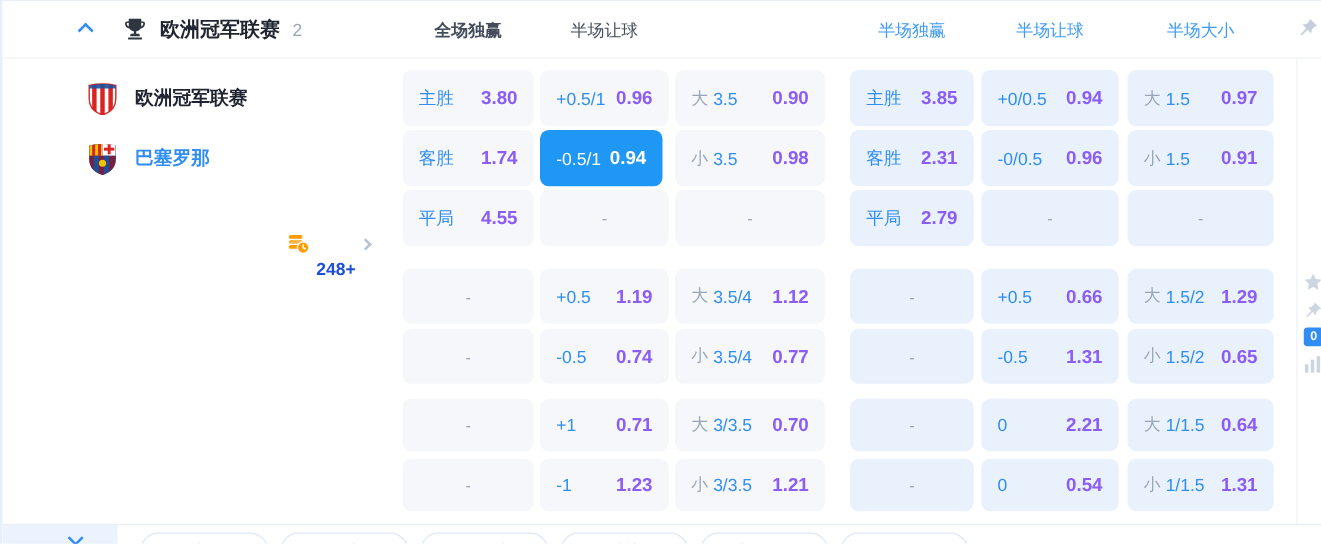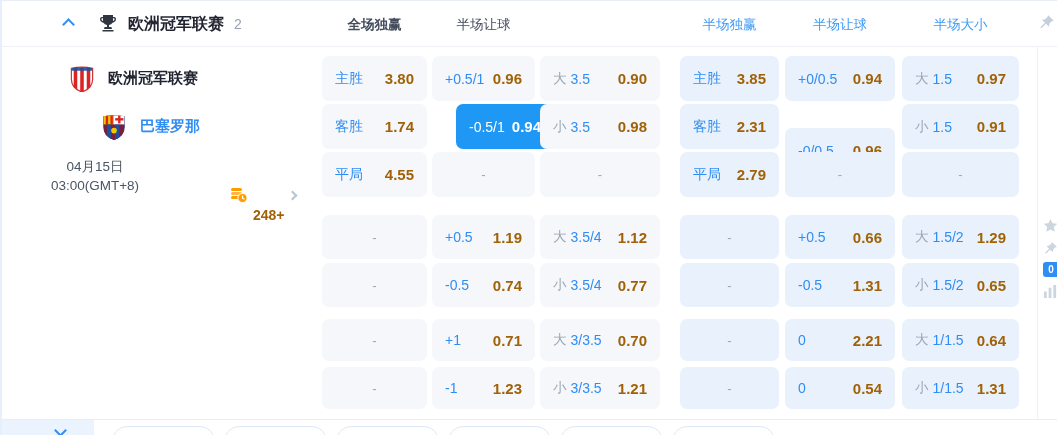--- a/index.html
+++ b/index.html
@@ -22,34 +22,34 @@
   .pin-top { position:absolute; left:1036px; top:13px; }
 
   
   .team-row { position:absolute; left:0; width:320px; display:flex; align-items:center; }
   .team-logo { margin-left:68px; width:24px; height:26px; flex:0 0 24px; }
   .team-name { margin-left:14px; font-size:15px; font-weight:bold; color:#1f2430; }
   .team-name.away { color:#2f8df4; }
   .datebox { position:absolute; left:8px; top:156px; width:170px; text-align:center;
     font-size:13.5px; color:#4b5563; line-height:19px; }
   .markets { position:absolute; left:228px; top:166px; display:flex; align-items:center; cursor:pointer; }
-  .markets .mc { margin-left:5px; font-size:14px; color:#a16207; font-weight:bold;margin-top:40px; }
+  .markets .mc { margin-left:5px; font-size:14px; color:#1d4ed8; font-weight:bold;margin-top:40px; }
   .markets .arrow { margin-left:4px; width:7px; height:7px; border-right:2px solid #b8c4d4;
     border-bottom:2px solid #b8c4d4; transform:rotate(-45deg); }
 
   
   .grid { position:absolute; left:0; top:0; width:1035px; height:435px; }
   .cell { position:absolute; background:#f5f7fa; border-radius:7px; display:flex;
     align-items:center; justify-content:space-between; padding:0 13px; cursor:pointer; }
   .cell.ht { background:#e9f2fc; }
   .cell.empty { justify-content:center; cursor:default; }
   .cell .grp { display:flex; align-items:center; }
   .cell .pfx { font-size:13.5px; color:#9aa5b5; margin-right:4px; }
   .cell .ln  { font-size:14px; color:#2f8df4; }
-  .cell .val { font-size:15px; font-weight:bold; color:#a16207; }
+  .cell .val { font-size:15px; font-weight:bold; color:#8b5cf6; }
   .cell .dash { font-size:13px; color:#9aa5b5; }
   .cell.sel { background:#1e97f5; }
   .cell.sel .ln, .cell.sel .val { color:#fff; }
 
   .v-divider { position:absolute; left:1035px; top:46px; width:1px; height:389px; background:#eef2f8; }
 
   
   .tool { position:absolute; left:1041px; width:15px; height:15px; }
   .badge0 { position:absolute; left:1041px; top:261px; width:16px; height:15px;
     background:#2f8df4; border-radius:3px; color:#fff; font-size:10px; font-weight:bold;
@@ -100,21 +100,21 @@
       <g clip-path="url(#sh1)">
         <rect x="3" y="0" width="3" height="22" fill="#d22"></rect>
         <rect x="8.5" y="0" width="3" height="22" fill="#d22"></rect>
         <rect x="14" y="0" width="3" height="22" fill="#d22"></rect>
         <path d="M1 0 h18 v4 H1 Z" fill="#1d4f9c" opacity=".9"></path>
       </g>
     </svg>
     <span class="team-name">欧洲冠军联赛</span>
   </div>
 
-  <div class="team-row" style="top:103px;height:45px;padding-left:32px;">
+  <div class="team-row" style="top:103px;height:45px;">
     <svg class="team-logo" viewBox="0 0 20 22">
       <defs>
           <clipPath id="sh2">
             <path d="M1 2 Q10 0 19 2 V11 Q19 19 10 22 Q1 19 1 11 Z"></path>
           </clipPath>
         </defs>
       <path d="M1 2 Q10 0 19 2 V11 Q19 19 10 22 Q1 19 1 11 Z" fill="#14306b"></path>
       <g clip-path="url(#sh2)">
         <rect x="1" y="0" width="9" height="9" fill="#f5c400"></rect>
         <rect x="3" y="0" width="2" height="9" fill="#d22"></rect>
@@ -124,24 +124,20 @@
         <rect x="11" y="3.5" width="7" height="2" fill="#d22"></rect>
         <rect x="1" y="9" width="18" height="13" fill="#7a1f3d"></rect>
         <rect x="4" y="9" width="3.5" height="13" fill="#1d4f9c"></rect>
         <rect x="11" y="9" width="3.5" height="13" fill="#1d4f9c"></rect>
         <circle cx="10" cy="14" r="2.4" fill="#f5c400"></circle>
       </g>
     </svg>
     <span class="team-name away">巴塞罗那</span>
   </div>
 
-  <div class="datebox">
-    <div>04月15日</div>
-    <div>03:00(GMT+8)</div>
-  </div>
 
   <div class="markets">
     <svg width="18" height="18" viewBox="0 0 18 18">
       <rect x="1" y="2" width="11" height="3" rx="1.5" fill="#ff9d00"></rect>
       <rect x="1" y="6" width="11" height="3" rx="1.5" fill="#ffb547"></rect>
       <rect x="1" y="10" width="11" height="3" rx="1.5" fill="#ff9d00"></rect>
       <circle cx="12.5" cy="12" r="4.6" fill="#ff9d00" stroke="#fff" stroke-width="1"></circle>
       <path d="M12.5 9.5 v2.7 l2 1" stroke="#fff" stroke-width="1.2" fill="none"></path>
     </svg>
     <span class="mc">248+</span>
@@ -186,40 +182,40 @@
           <span class="ln">1.5</span>
         </span>
         <span class="val">0.97</span>
       </div>
       <div class="cell" style="left: 320px; top: 103px; width: 105px; height: 45px;">
         <span class="grp">
           <span class="ln">客胜</span>
         </span>
         <span class="val">1.74</span>
       </div>
-      <div class="cell sel" style="left: 430px; top: 103px; width: 98px; height: 45px; margin-left: 24px;">
+      <div class="cell sel" style="left: 430px; top: 103px; width: 98px; height: 45px;">
         <span class="grp">
           <span class="ln">-0.5/1</span>
         </span>
         <span class="val">0.94</span>
       </div>
       <div class="cell" style="left: 538px; top: 103px; width: 120px; height: 45px;">
         <span class="grp">
           <span class="pfx">小</span>
           <span class="ln">3.5</span>
         </span>
         <span class="val">0.98</span>
       </div>
       <div class="cell ht" style="left: 678px; top: 103px; width: 99px; height: 45px;">
         <span class="grp">
           <span class="ln">客胜</span>
         </span>
         <span class="val">2.31</span>
       </div>
-      <div class="cell ht" style="left: 783px; top: 103px; width: 110px; height: 45px; margin-top: 24px;">
+      <div class="cell ht" style="left: 783px; top: 103px; width: 110px; height: 45px;">
         <span class="grp">
           <span class="ln">-0/0.5</span>
         </span>
         <span class="val">0.96</span>
       </div>
       <div class="cell ht" style="left: 900px; top: 103px; width: 117px; height: 45px;">
         <span class="grp">
           <span class="pfx">小</span>
           <span class="ln">1.5</span>
         </span>

